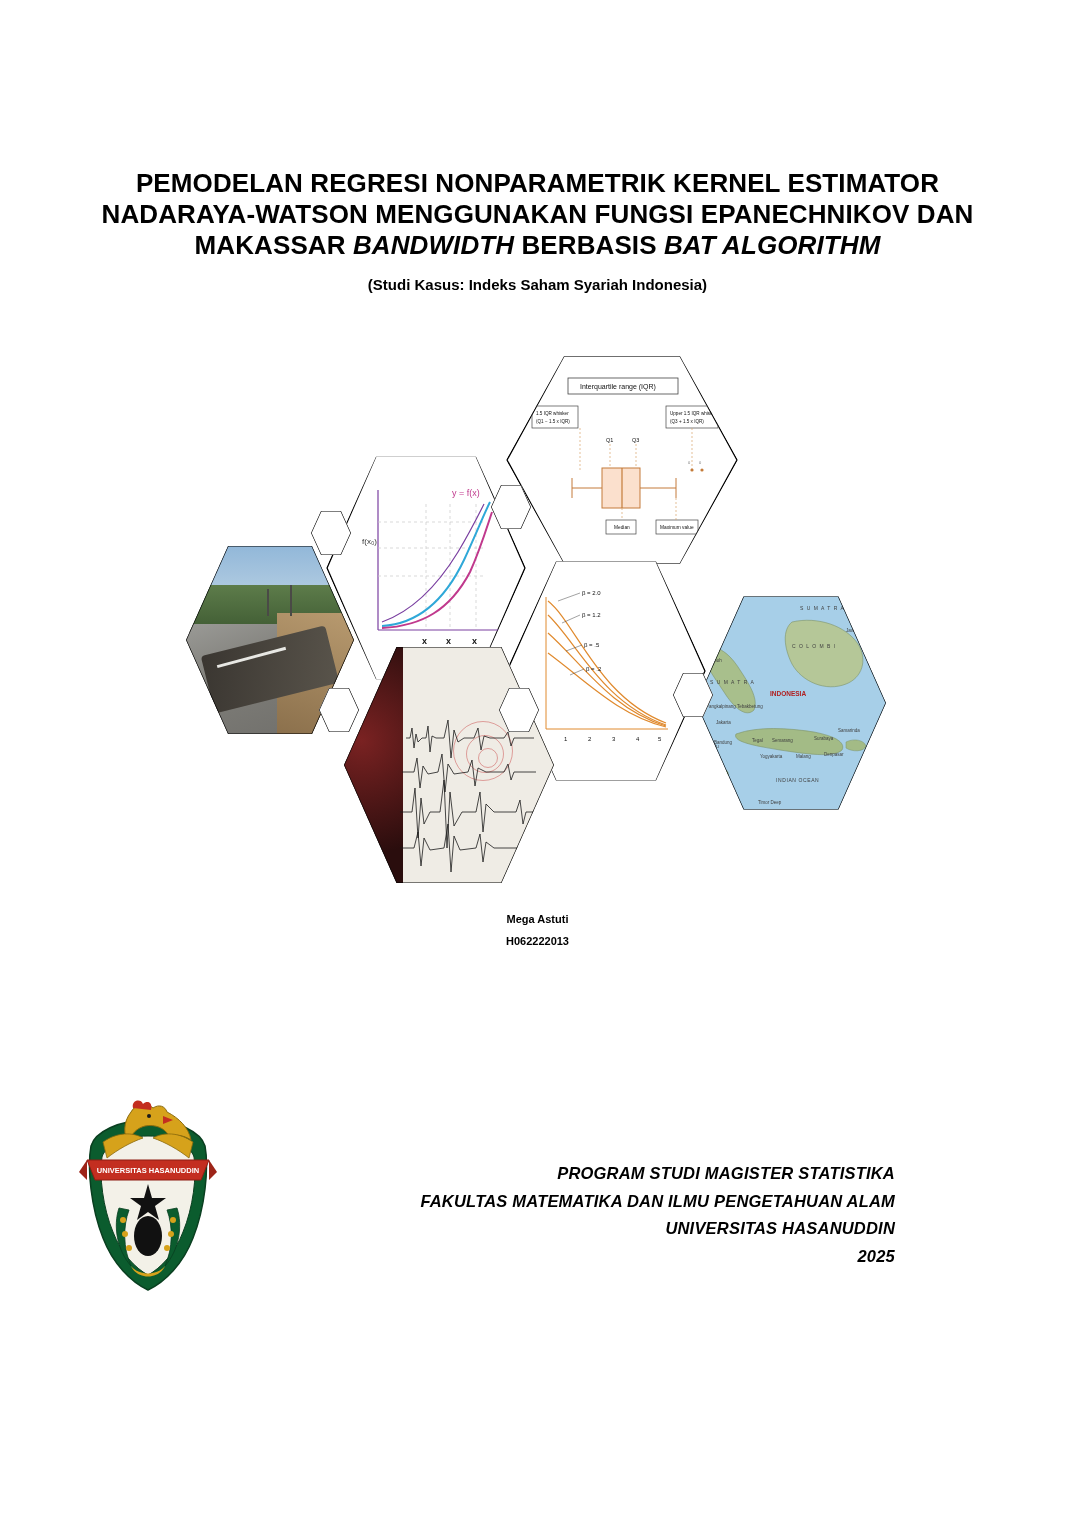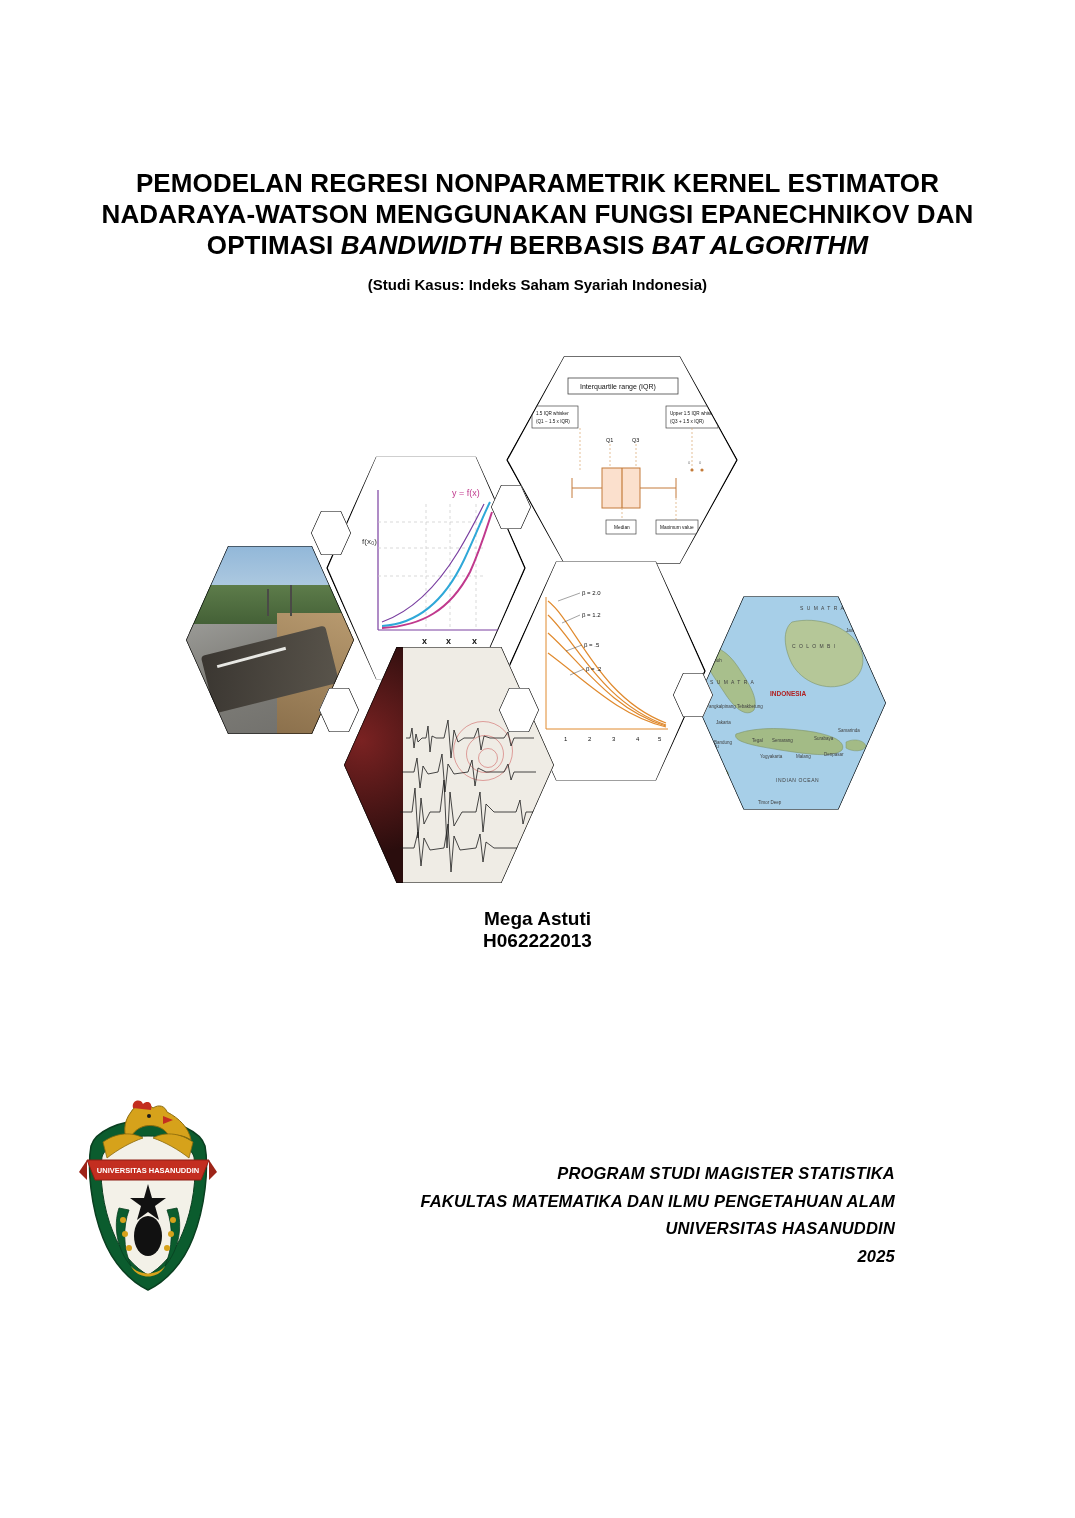--- a/index.html
+++ b/index.html
@@ -117,21 +117,21 @@
 
   
   .author-block {
     position: absolute;
     top: 908px;
     left: 0;
     width: 1075px;
     text-align: center;
   }
   .author-name, .author-id {
-    font-size: 19px;
+    font-size: 11px;
     font-weight: bold;
     line-height: 22px;
   }
 
   
   .logo {
     position: absolute;
     left: 73px;
     top: 1098px;
     width: 150px;
@@ -155,21 +155,21 @@
   }
 </style>
 </head>
 <body>
 
 <div class="page">
 
   <div class="title-block">
     <div class="title-line">PEMODELAN REGRESI NONPARAMETRIK KERNEL ESTIMATOR</div>
     <div class="title-line">NADARAYA-WATSON MENGGUNAKAN FUNGSI EPANECHNIKOV DAN</div>
-    <div class="title-line"><span>OPTIMASI </span><span class="ital">BANDWIDTH</span><span> BERBASIS </span><span class="ital">BAT ALGORITHM</span></div>
+    <div class="title-line"><span>MAKASSAR </span><span class="ital">BANDWIDTH</span><span> BERBASIS </span><span class="ital">BAT ALGORITHM</span></div>
     <div class="subtitle-line">(Studi Kasus: Indeks Saham Syariah Indonesia)</div>
   </div>
 
   <div class="collage">
 
     <div class="hex" id="hex-landslide">
       <div class="ls-sky"></div>
       <div class="ls-trees"></div>
       <div class="ls-road"></div>
       <div class="ls-dirt"></div>

